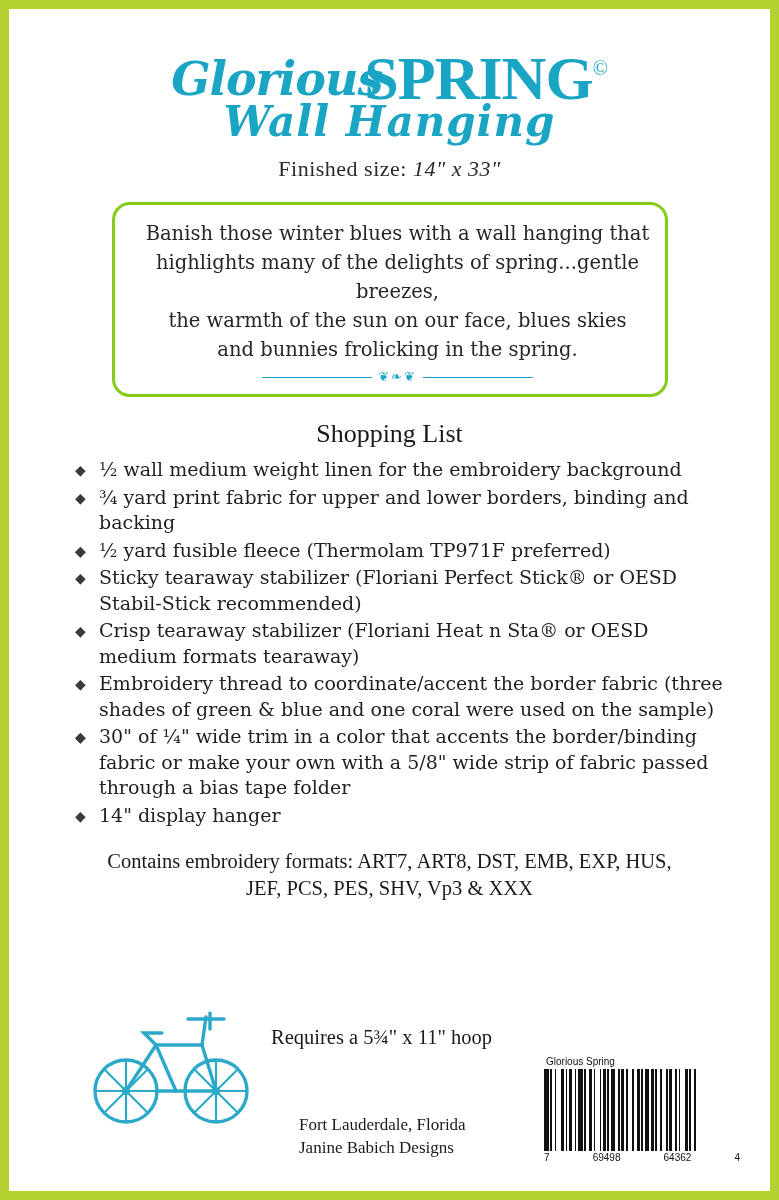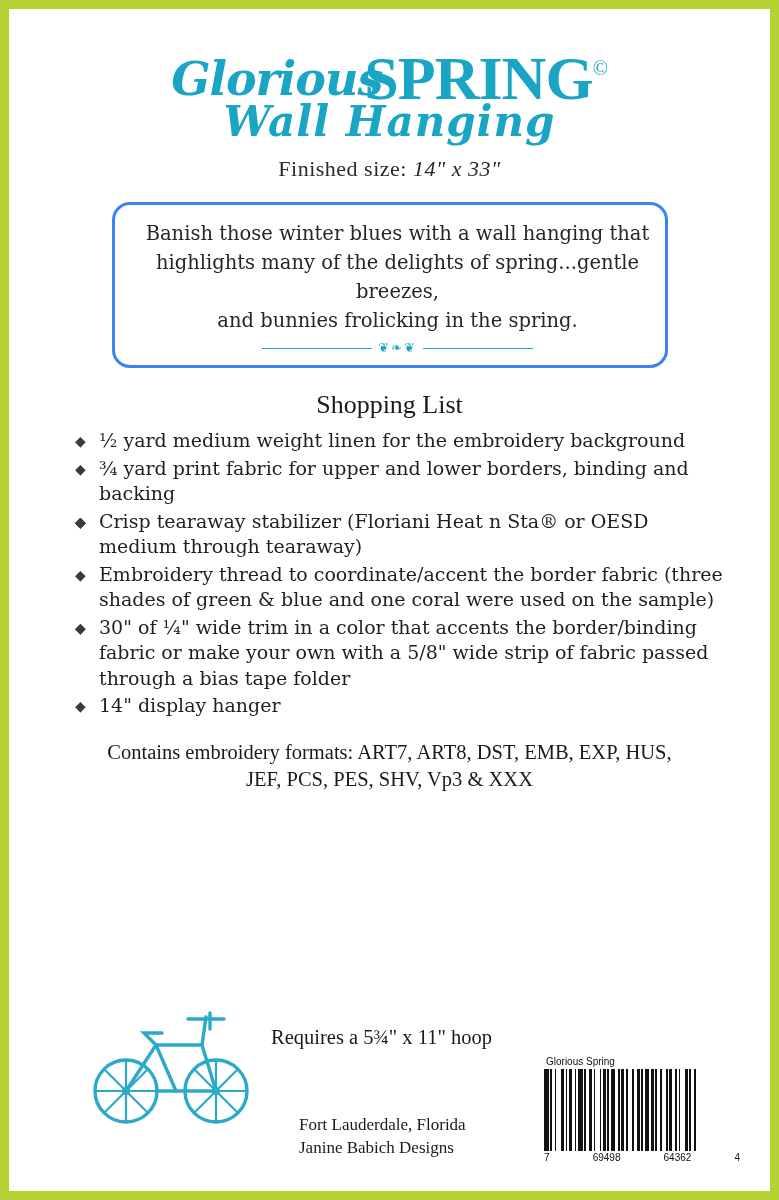--- a/index.html
+++ b/index.html
@@ -82,21 +82,21 @@
     color: #2b2b2b;
     margin-top: 10px;
     letter-spacing: 0.5px;
   }
   .finished-size i { font-style: italic; }
 
   
   .desc-box {
     margin: 20px auto 0 auto;
     width: 556px;
-    border: 3px solid #3b82f6;
+    border: 3px solid #84cc16;
     border-radius: 18px;
     padding: 14px 2px 10px 18px;
     box-sizing: border-box;
     text-align: center;
     position: relative;
   }
   .desc-text {
     font-family: "DejaVu Serif", serif;
     font-size: 19.5px;
     line-height: 29px;
@@ -240,38 +240,39 @@
     <div class="title-line2">Wall Hanging</div>
     <div class="finished-size">
       <span>Finished size:</span>
       <i>14" x 33"</i>
     </div>
   </div>
 
   <div class="desc-box">
     <div class="desc-text">Banish those winter blues with a wall hanging that</div>
     <div class="desc-text">highlights many of the delights of spring...gentle breezes,</div>
+    <div class="desc-text">the warmth of the sun on our face, blues skies</div>
     <div class="desc-text">and bunnies frolicking in the spring.</div>
     <div class="desc-flourish">
       <div class="flourish-row">
         <span class="bar"></span>
         <span class="orn">❦❧❦</span>
         <span class="bar"></span>
       </div>
     </div>
   </div>
 
   <div class="shopping-title">Shopping List</div>
   <ul class="shop">
-    <li><span class="bullet">◆</span><span>½ yard medium weight linen for the embroidery background</span></li>
+    <li><span class="bullet">◆</span><span>½ wall medium weight linen for the embroidery background</span></li>
     <li><span class="bullet">◆</span><span>¾ yard print fabric for upper and lower borders, binding and backing</span></li>
     <li><span class="bullet">◆</span></li>
-    <li><span class="bullet">◆</span></li>
-    <li><span class="bullet">◆</span></li>
-    <li><span class="bullet">◆</span><span>Crisp tearaway stabilizer (Floriani Heat n Sta® or OESD medium through tearaway)</span></li>
+    <li><span class="bullet">◆</span><span>½ yard fusible fleece (Thermolam TP971F preferred)</span></li>
+    <li><span class="bullet">◆</span><span>Sticky tearaway stabilizer (Floriani Perfect Stick® or OESD Stabil-Stick recommended)</span></li>
+    <li><span class="bullet">◆</span><span>Crisp tearaway stabilizer (Floriani Heat n Sta® or OESD medium formats tearaway)</span></li>
     <li><span class="bullet">◆</span><span>Embroidery thread to coordinate/accent the border fabric (three shades of green &amp; blue and one coral were used on the sample)</span></li>
     <li><span class="bullet">◆</span></li>
     <li><span class="bullet">◆</span><span>30" of ¼" wide trim in a color that accents the border/binding fabric or make your own with a 5/8" wide strip of fabric passed through a bias tape folder</span></li>
     <li><span class="bullet">◆</span><span>14" display hanger</span></li>
   </ul>
 
   <div class="formats">
     <div>Contains embroidery formats: ART7, ART8, DST, EMB, EXP, HUS,</div>
     <div>JEF, PCS, PES, SHV, Vp3 &amp; XXX</div>
   </div>

